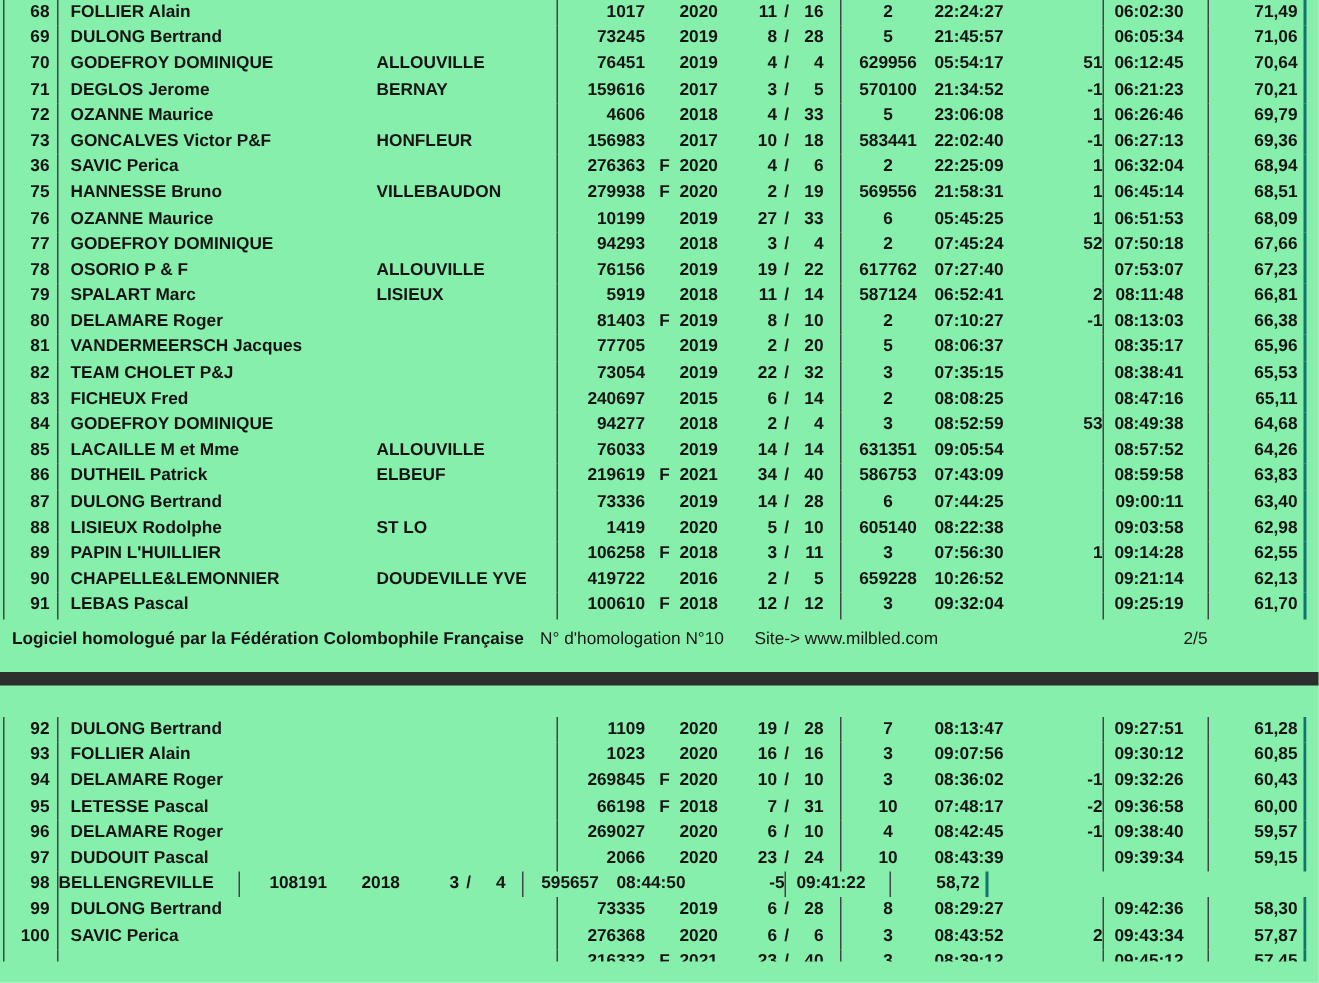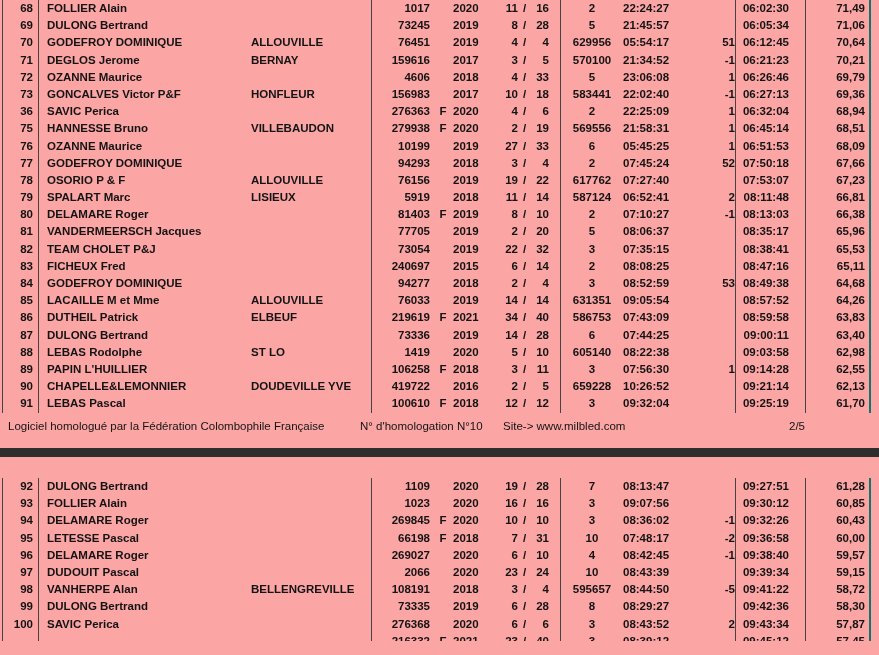--- a/index.html
+++ b/index.html
@@ -1,20 +1,20 @@
 <!DOCTYPE html>
 <html><head>
 <meta charset="utf-8">
 <style>
   html,body{margin:0;padding:0;}
   body{
     width:879px;height:655px;background:#ffffff;overflow:hidden;position:relative;
     font-family:"Liberation Sans",sans-serif;
   }
-  .page{position:absolute;inset:0;background:#fca5a5;}
+  .page{position:absolute;inset:0;background:#86efac;}
   .table-block{
     position:absolute;left:2px;width:869px;
     border-left:1px solid #444;box-sizing:border-box;
   }
   #table-1{top:0;}
   #table-2{top:478px;height:163px;overflow:hidden;}
   .row{
     display:flex;height:17.2px;line-height:17.2px;
     font-size:11.5px;font-weight:bold;color:#141414;white-space:nowrap;
   }
@@ -31,21 +31,21 @@
   .grp  {width:62px;text-align:center;}
   .time {width:58px;text-align:left;}
   .adj  {width:55px;text-align:right;padding-left:11px;border-right:1px solid #444;}
   .clock{width:70px;text-align:right;padding-right:16px;border-right:1px solid #444;}
   .speed{width:65px;text-align:right;padding-right:4px;border-right:2px solid #0f766e;}
   .footer{
     position:absolute;top:417px;left:0;width:879px;height:19px;line-height:19px;
     font-size:11.5px;font-weight:normal;color:#141414;white-space:nowrap;
   }
   .footer span{position:absolute;top:0;}
-  .f-homolog{left:8px;}
+  .f-homolog{left:8px;font-weight:bold;}
   .f-number{left:360px;}
   .f-site{left:503px;}
   .f-page{left:789px;}
   .page-separator{
     position:absolute;top:448px;left:0;width:879px;height:9px;background:#2e2e2e;
   }
 </style>
 </head>
 <body>
 
@@ -367,21 +367,21 @@
     <span class="c slash">/</span>
     <span class="c c2">28</span>
     <span class="c grp">6</span>
     <span class="c time">07:44:25</span>
     <span class="c adj"></span>
     <span class="c clock">09:00:11</span>
     <span class="c speed">63,40</span>
   </div>
       <div class="row">
     <span class="c rank">88</span>
-    <span class="c name">LEBAS Rodolphe</span>
+    <span class="c name">LISIEUX Rodolphe</span>
     <span class="c city">ST LO</span>
     <span class="c ring">1419</span>
     <span class="c fm"></span>
     <span class="c year">2020</span>
     <span class="c c1">5</span>
     <span class="c slash">/</span>
     <span class="c c2">10</span>
     <span class="c grp">605140</span>
     <span class="c time">08:22:38</span>
     <span class="c adj"></span>
@@ -539,21 +539,20 @@
     <span class="c slash">/</span>
     <span class="c c2">24</span>
     <span class="c grp">10</span>
     <span class="c time">08:43:39</span>
     <span class="c adj"></span>
     <span class="c clock">09:39:34</span>
     <span class="c speed">59,15</span>
   </div>
       <div class="row">
     <span class="c rank">98</span>
-    <span class="c name">VANHERPE Alan</span>
     <span class="c city">BELLENGREVILLE</span>
     <span class="c ring">108191</span>
     <span class="c fm"></span>
     <span class="c year">2018</span>
     <span class="c c1">3</span>
     <span class="c slash">/</span>
     <span class="c c2">4</span>
     <span class="c grp">595657</span>
     <span class="c time">08:44:50</span>
     <span class="c adj">-5</span>

